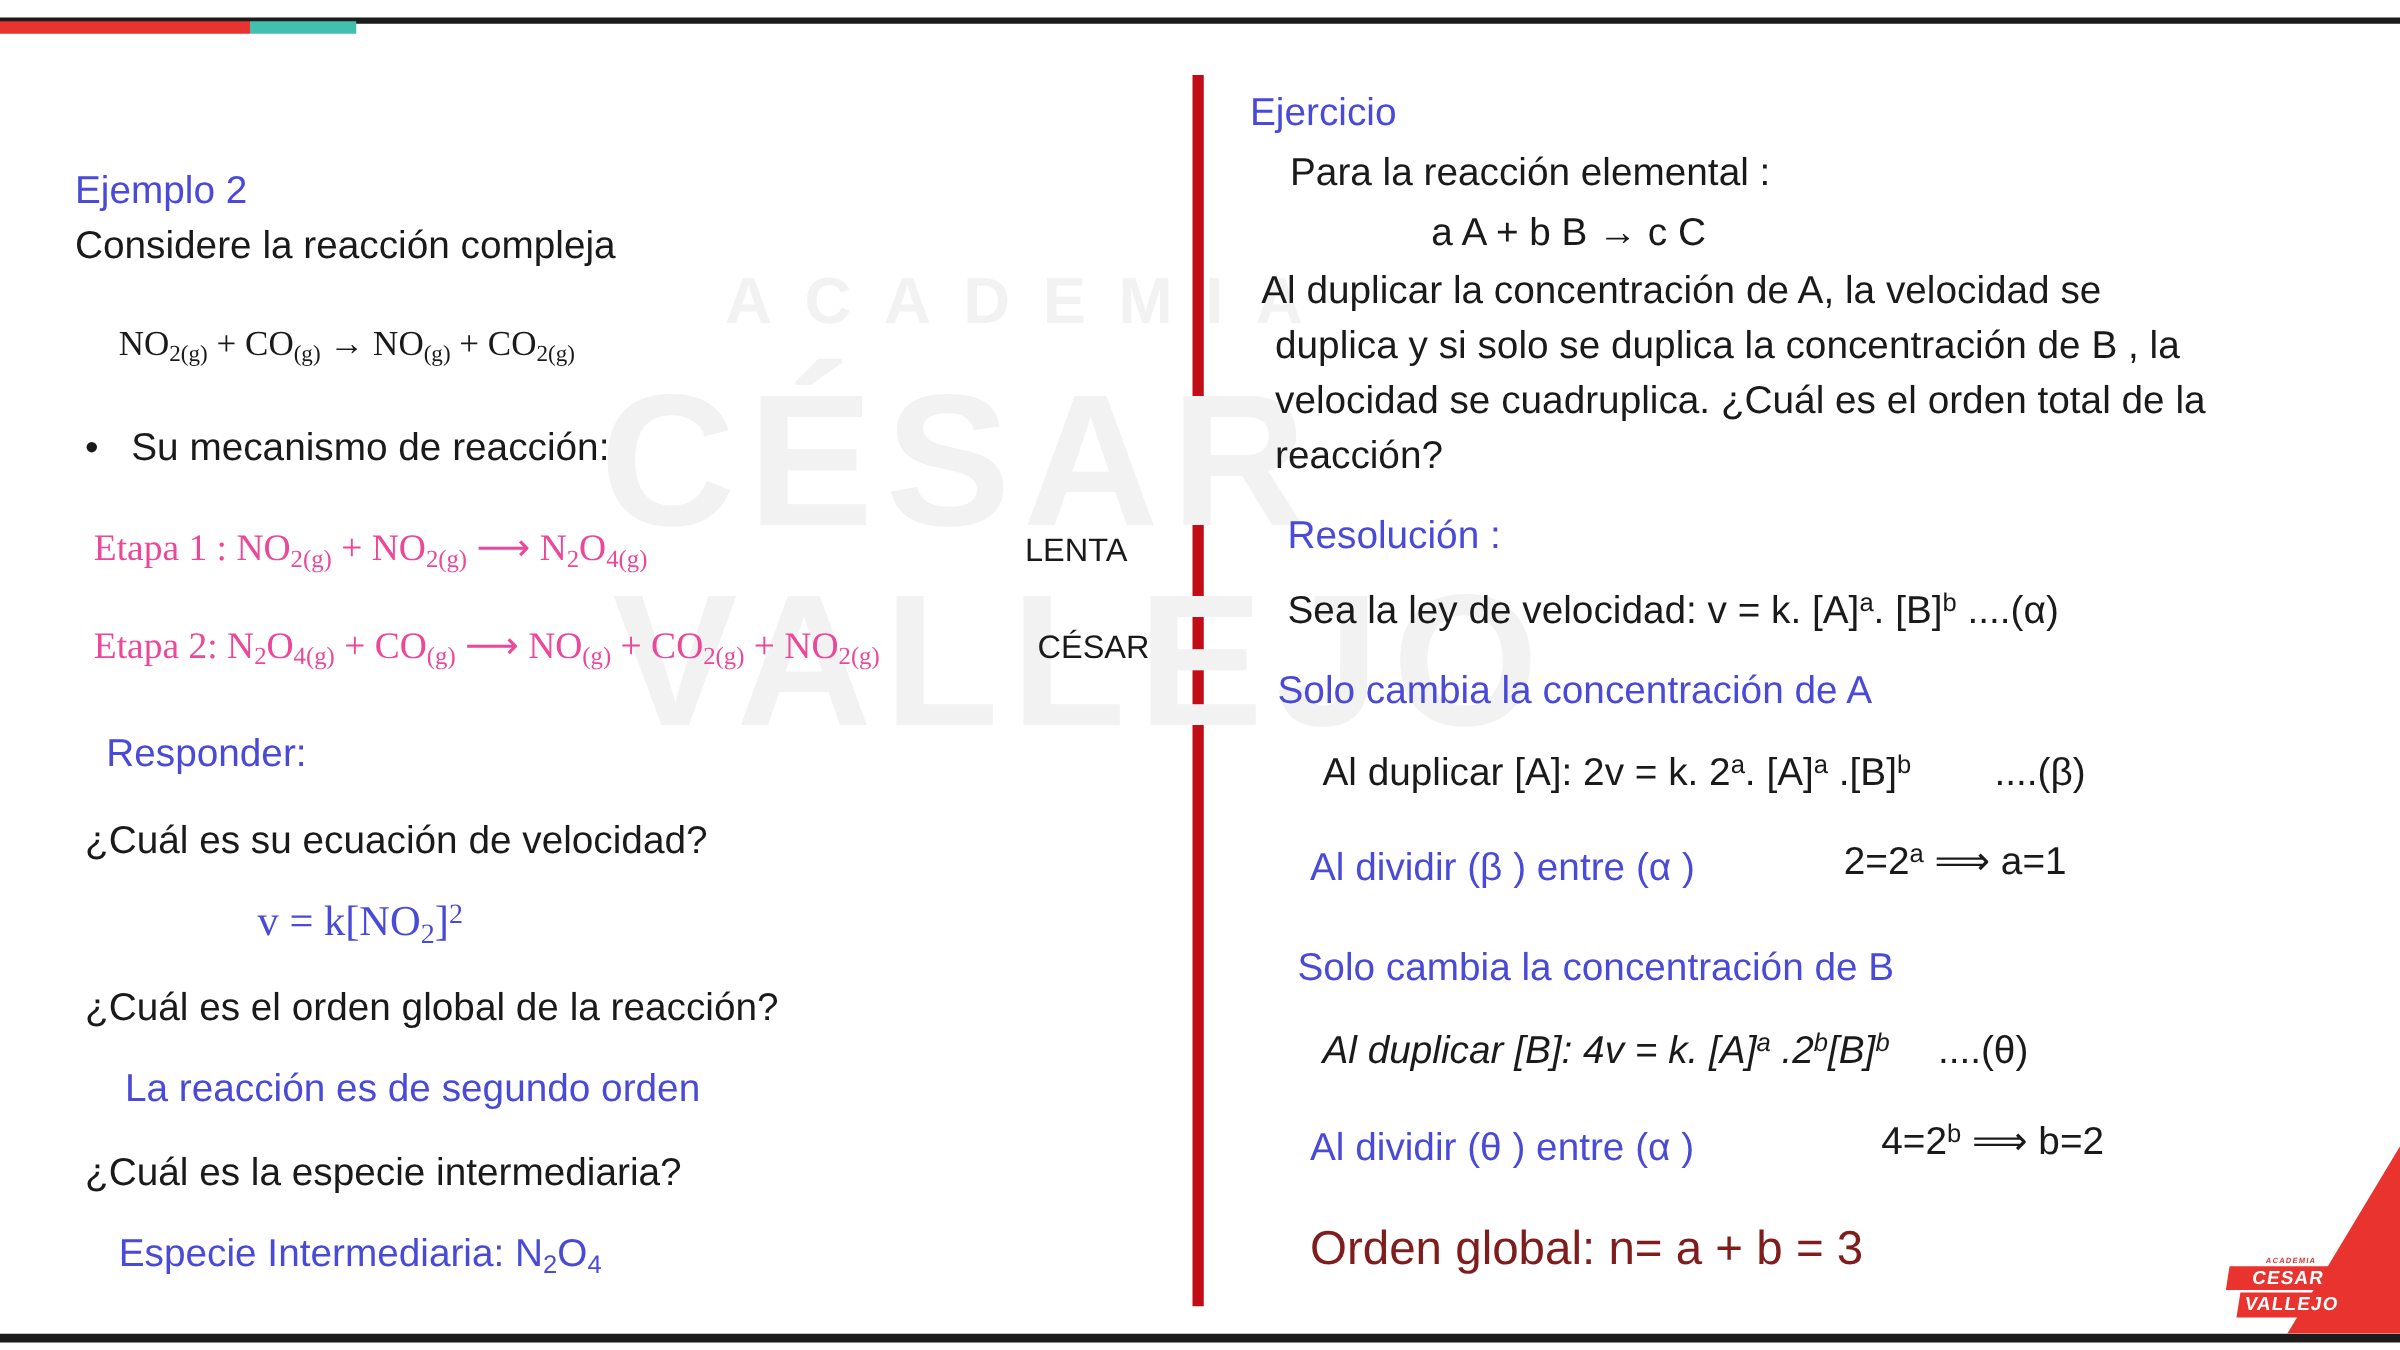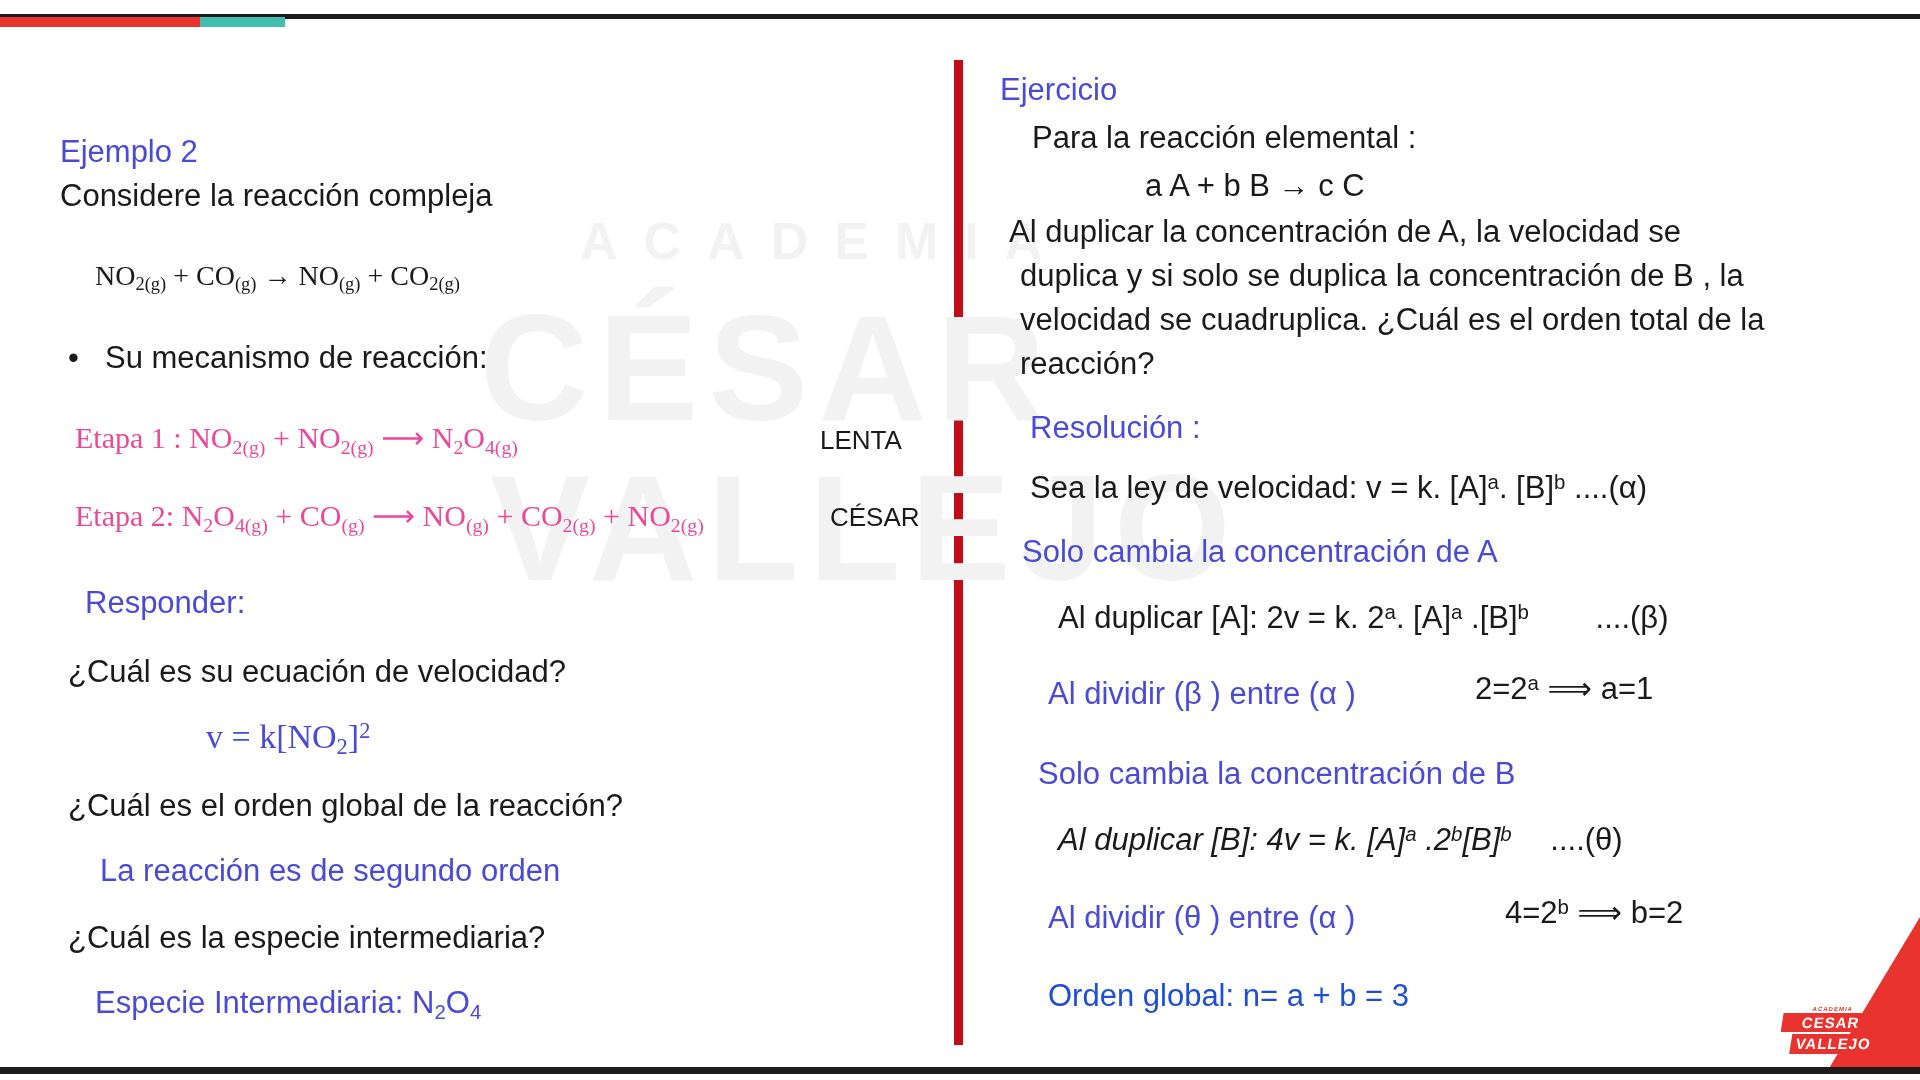--- a/index.html
+++ b/index.html
@@ -86,22 +86,22 @@
   .body {
     color: #1a1a1a;
     font-size: 31px;
   }
   .answer {
     color: #4a4ad8;
     font-size: 31px;
     text-align: center;
   }
   .final {
-    color: #1d4ed8;
-    font-size: 31px;
+    color: #7f1d1d;
+    font-size: 38px;
   }
   .tag {
     color: #1a1a1a;
     font-size: 26px;
   }
 
   
   .eq {
     font-family: "Liberation Serif", serif;
     color: #1a1a1a;

